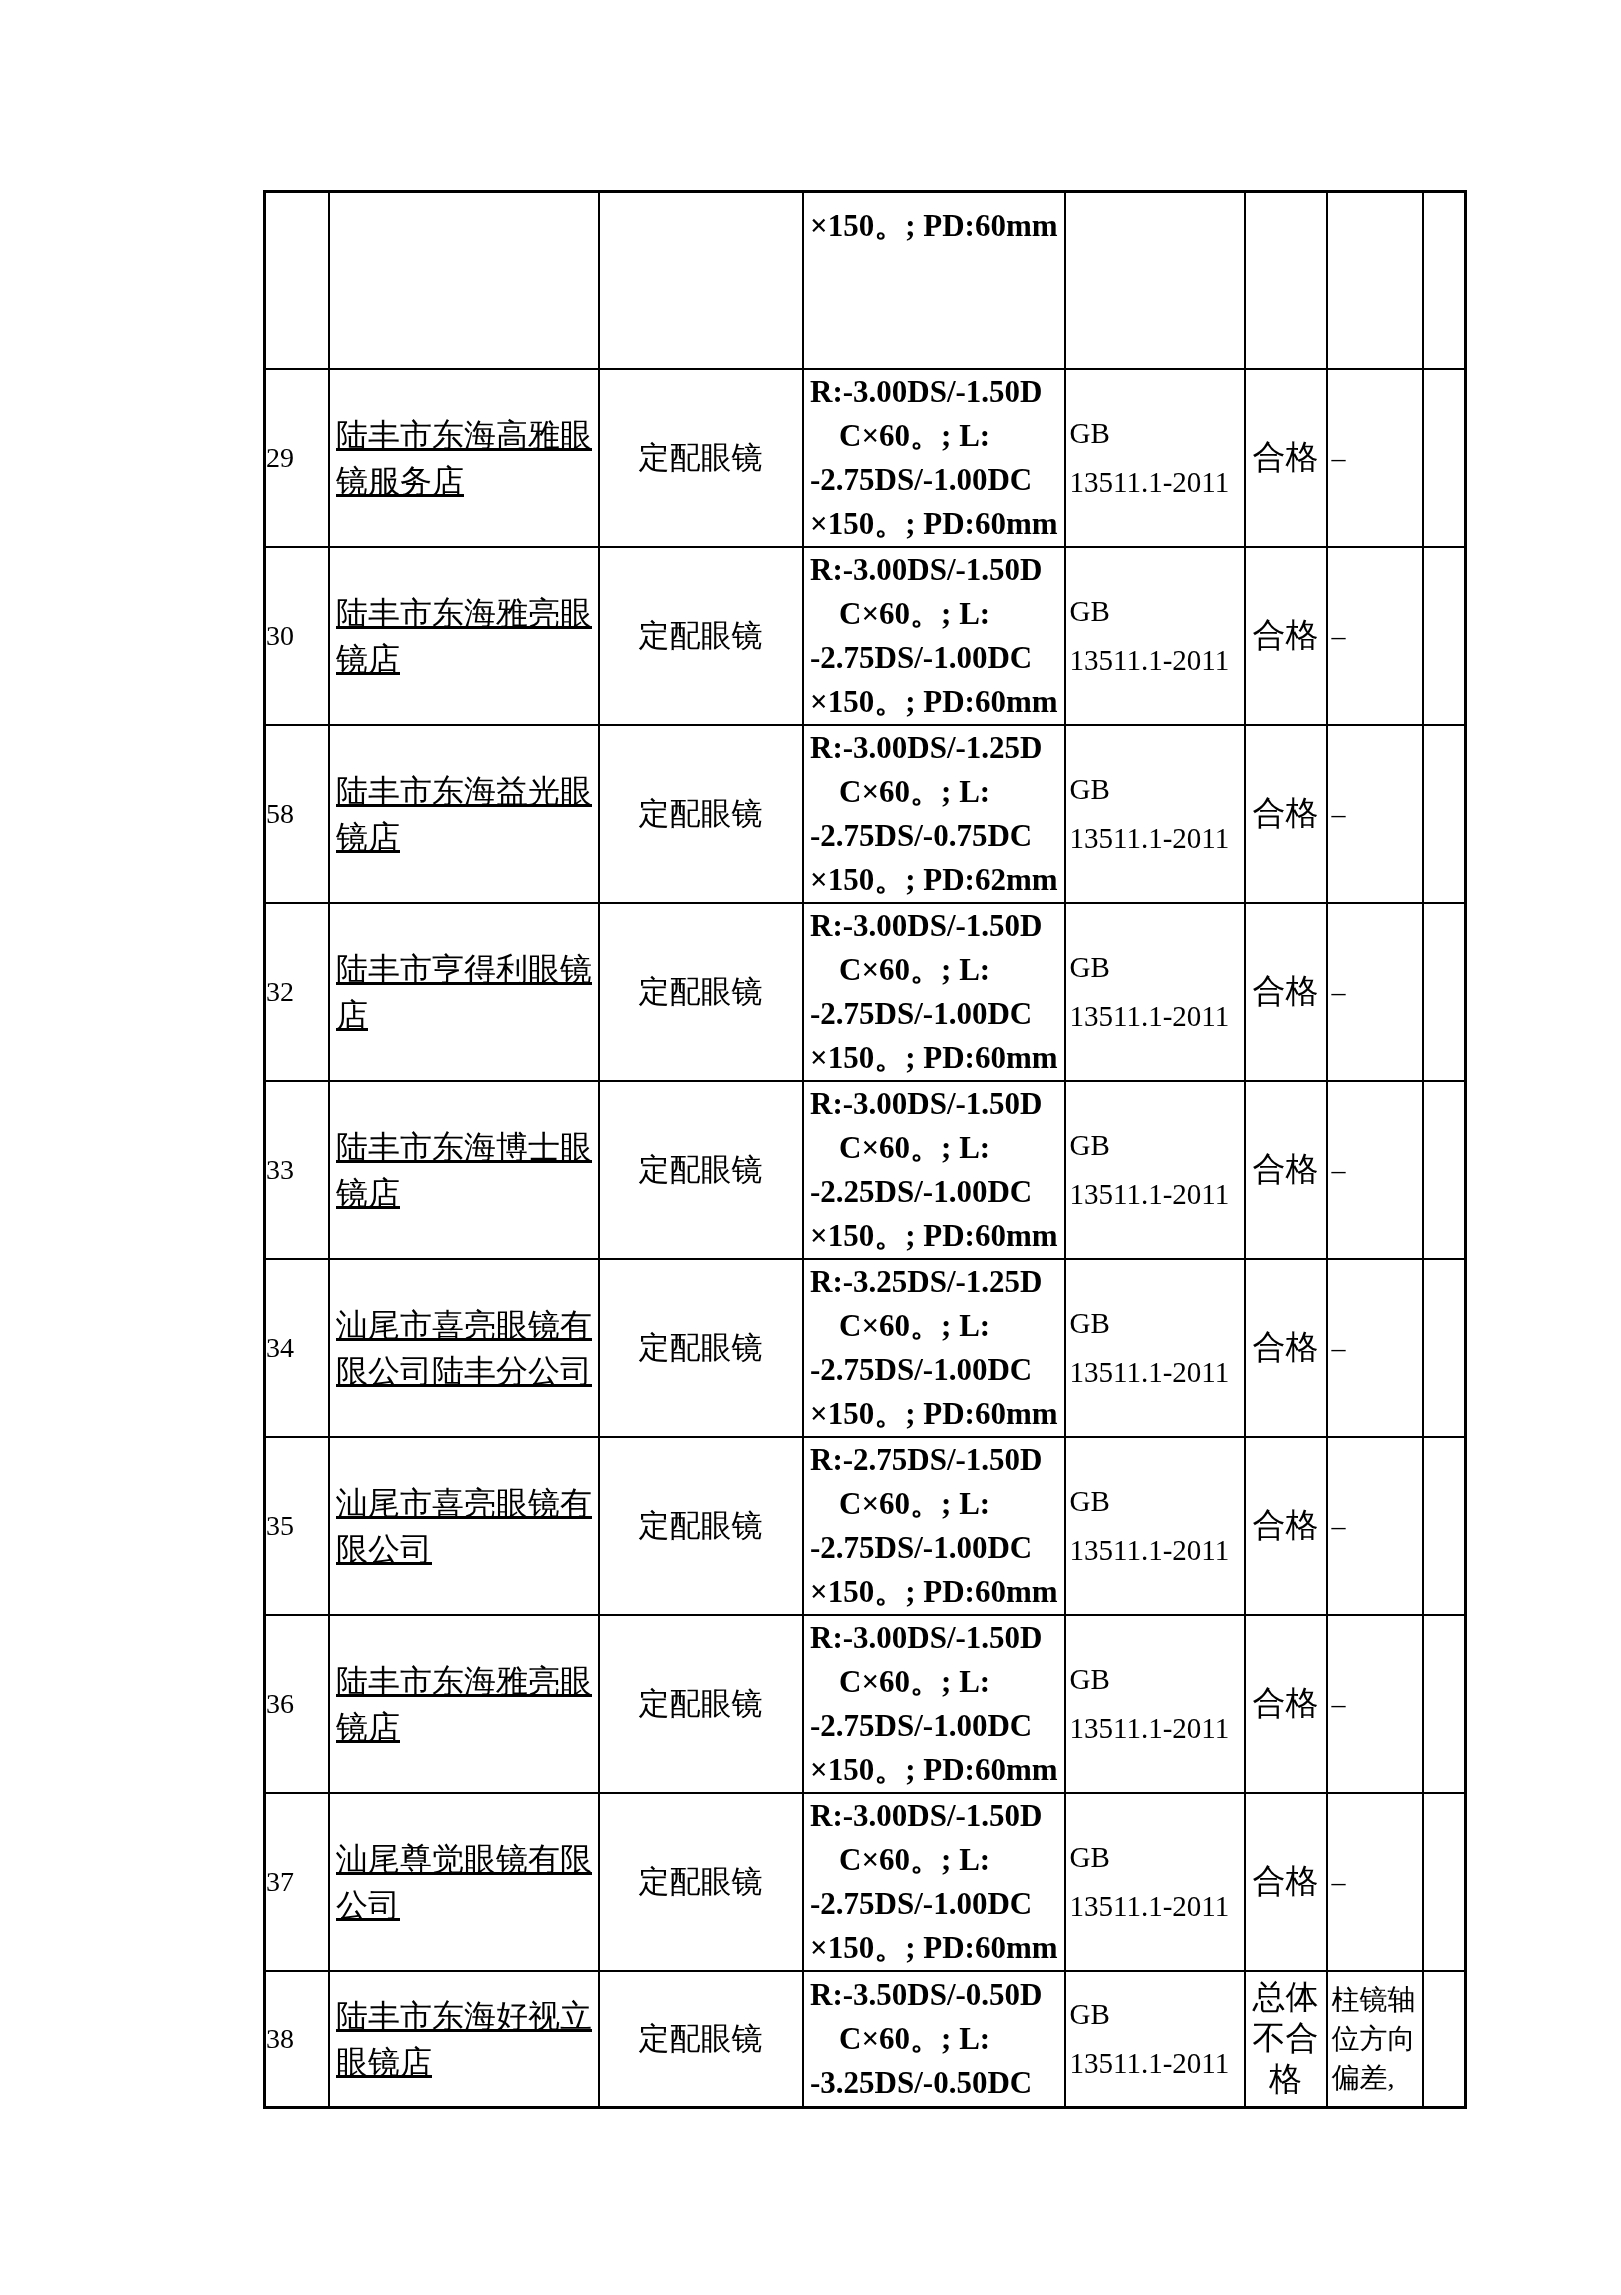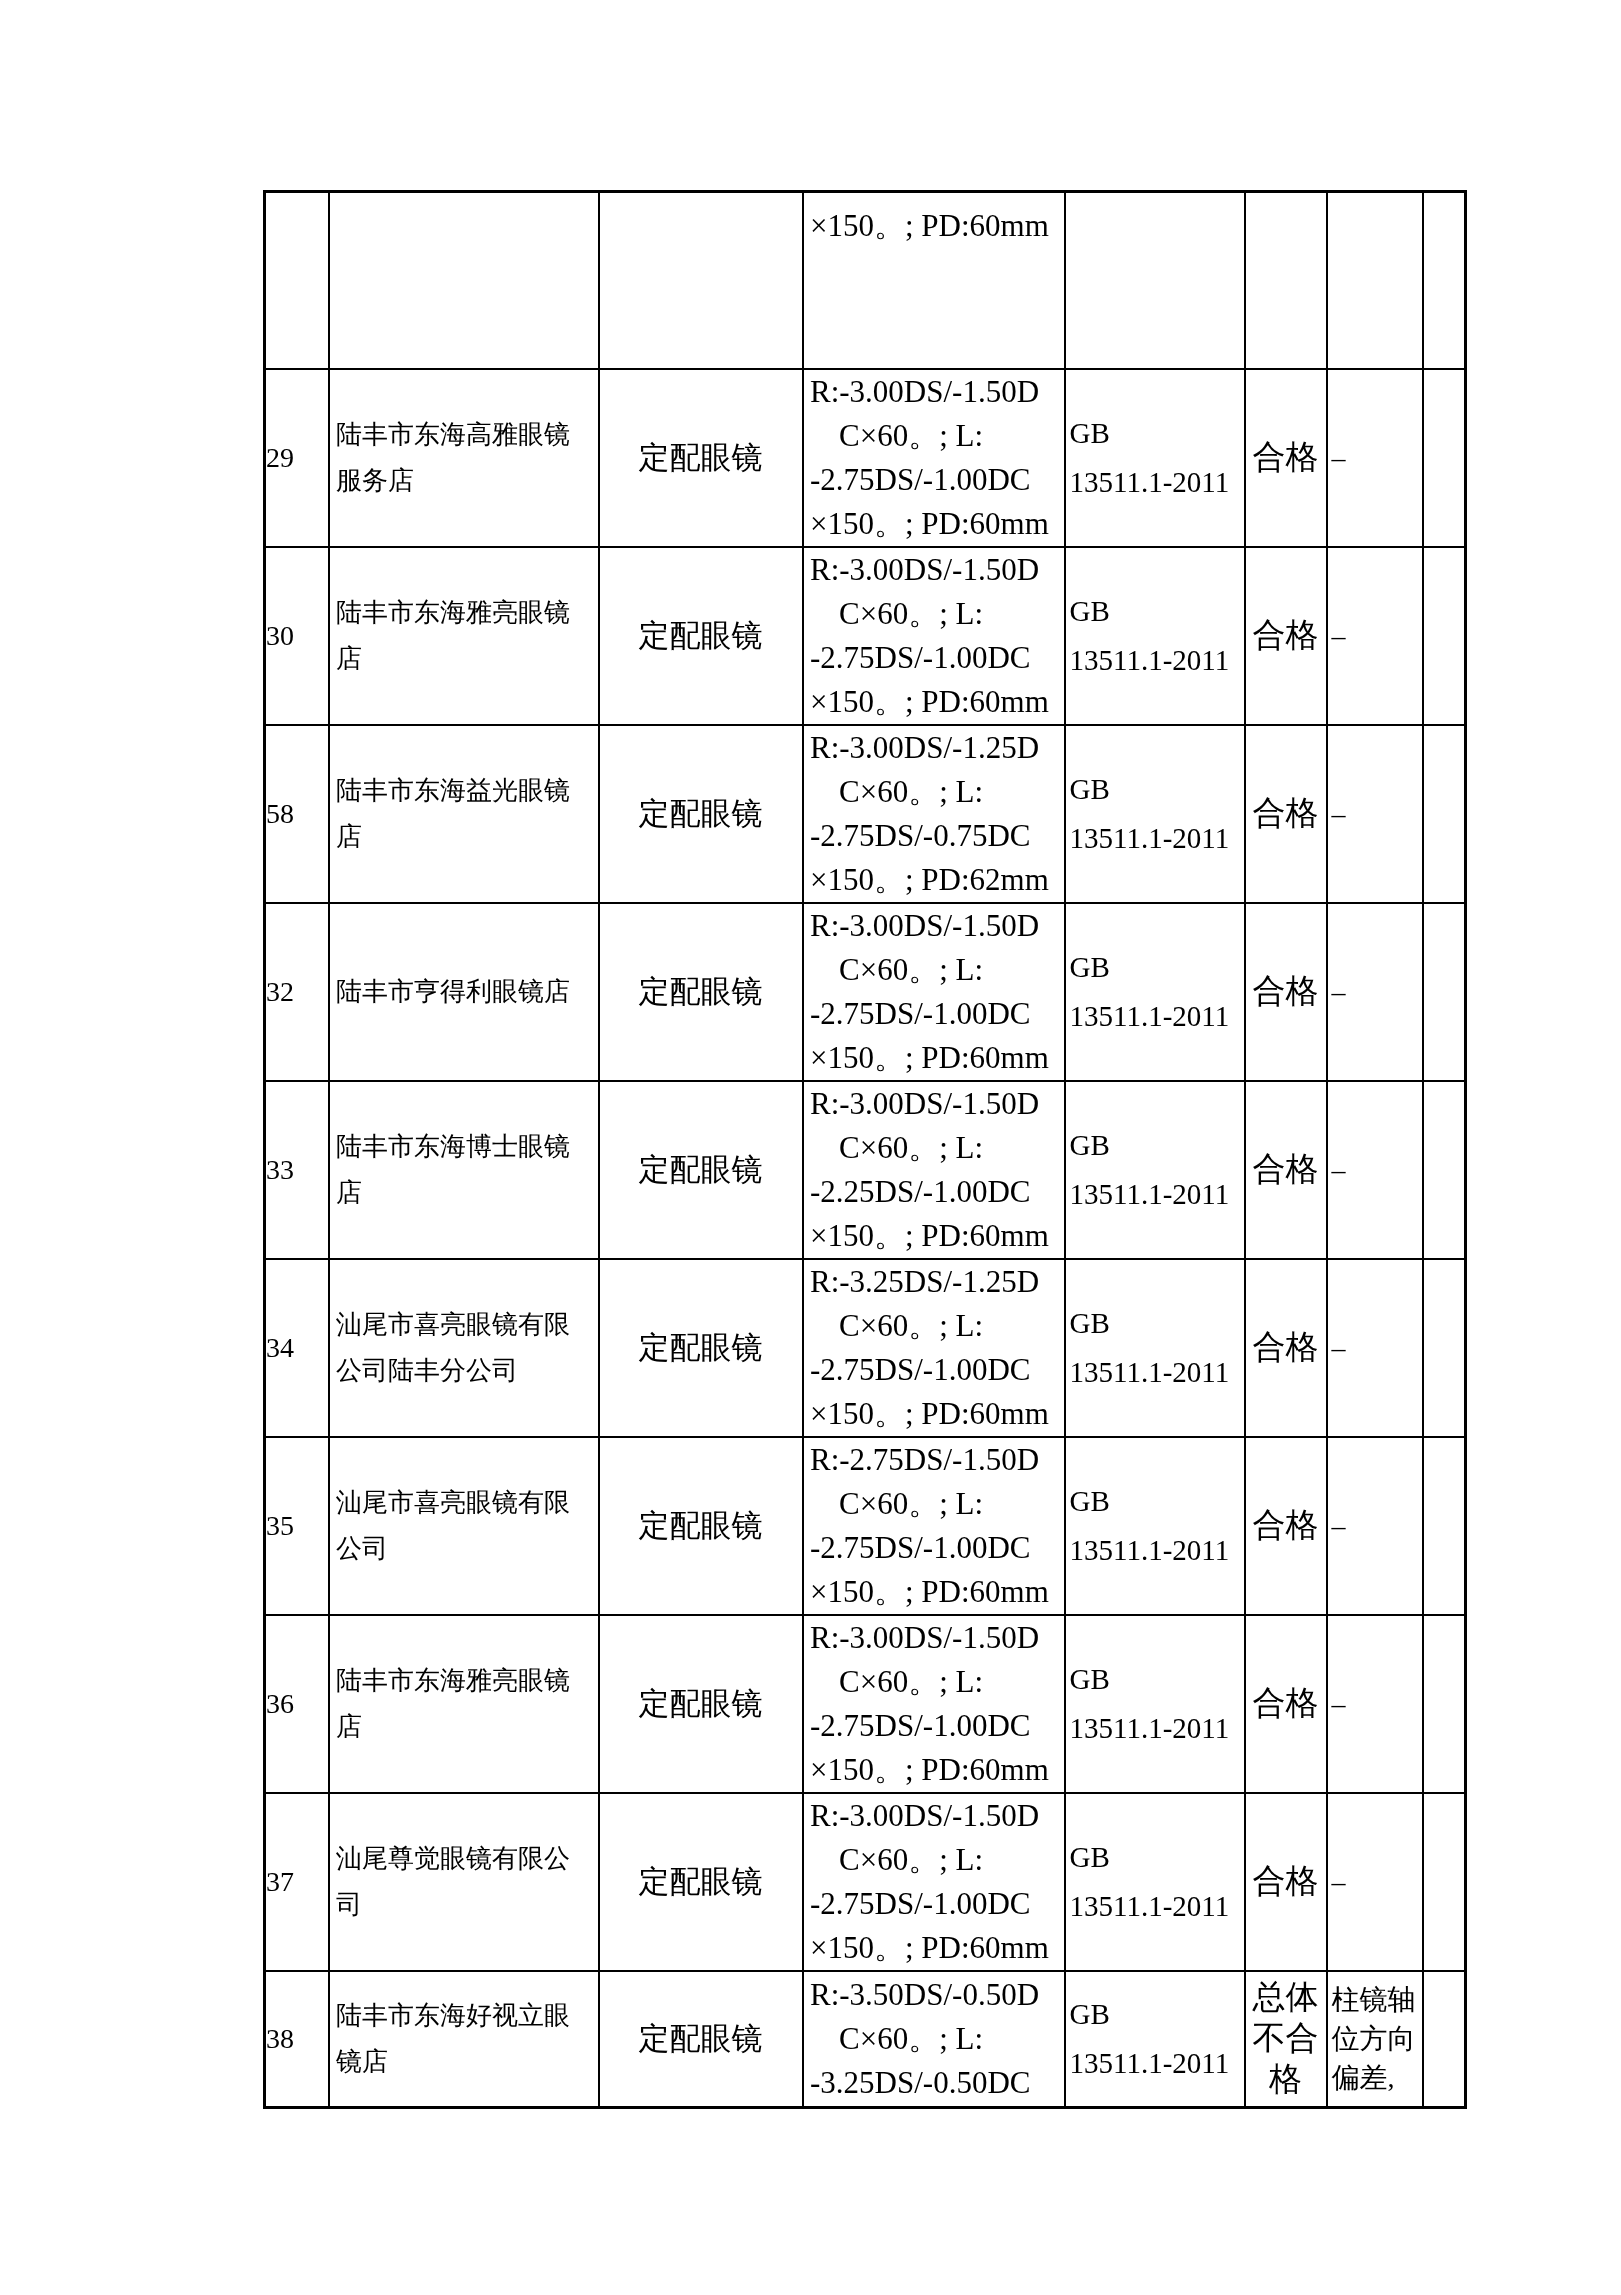--- a/index.html
+++ b/index.html
@@ -24,24 +24,24 @@
     border: 2.5px solid #000;
     padding: 0;
     overflow: hidden;
     vertical-align: middle;
   }
   tr.row-carry  { height: 177px; }
   tr.row-full   { height: 177px; }
   tr.row-cut    { height: 137px; }
 
   .c-no { text-align: left; font-size: 28px; }
-  .c-co { font-size: 26px; line-height: 46px; padding: 0 3.3px 0 6.5px;
-          word-break: break-all; }
+  .c-co { font-size: 32px; line-height: 46px; padding: 0 3.3px 0 6.5px;
+          word-break: break-all; text-decoration: underline; }
   .c-ty { text-align: center; font-size: 31px; border-radius: 13px; }
-  .c-sp { font-size: 31px; padding: 0 1.6px 0 6.5px; }
+  .c-sp { font-size: 31px; padding: 0 1.6px 0 6.5px; font-weight: bold; }
   .sl   { line-height: 44px; white-space: nowrap; }
   .sl2  { padding-left: 29px; }
   .c-st { font-size: 29px; padding-left: 4px; }
   .stl  { line-height: 49px; white-space: nowrap; }
   .c-re { text-align: center; font-size: 33px; line-height: 41px;
           word-break: break-all; padding: 0 3.3px; margin-top: 44px; }
   .c-rm { font-size: 28px; line-height: 39px; padding-left: 4.1px;
           word-break: break-all; }
   tr.row-carry td { vertical-align: top; }
   tr.row-carry .c-sp { padding-top: 11.4px; }

